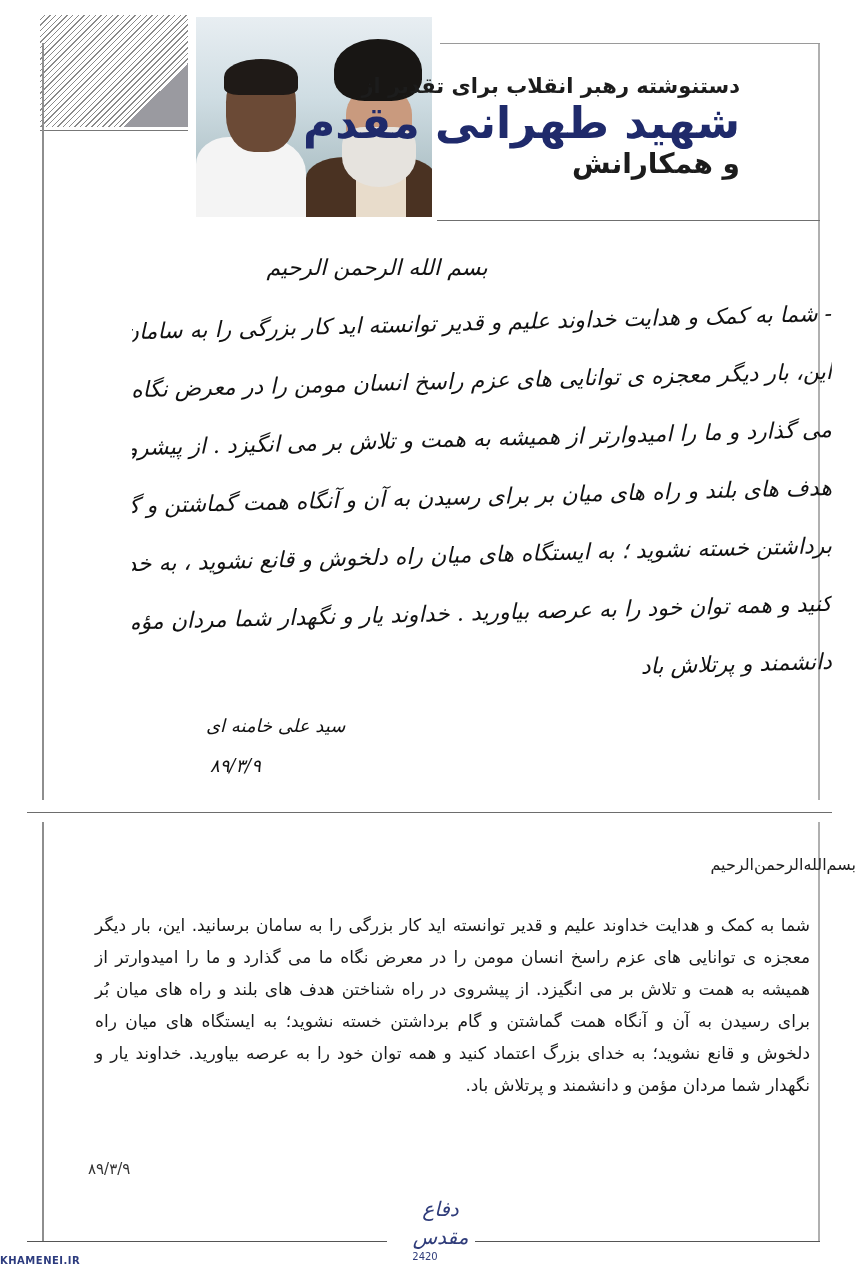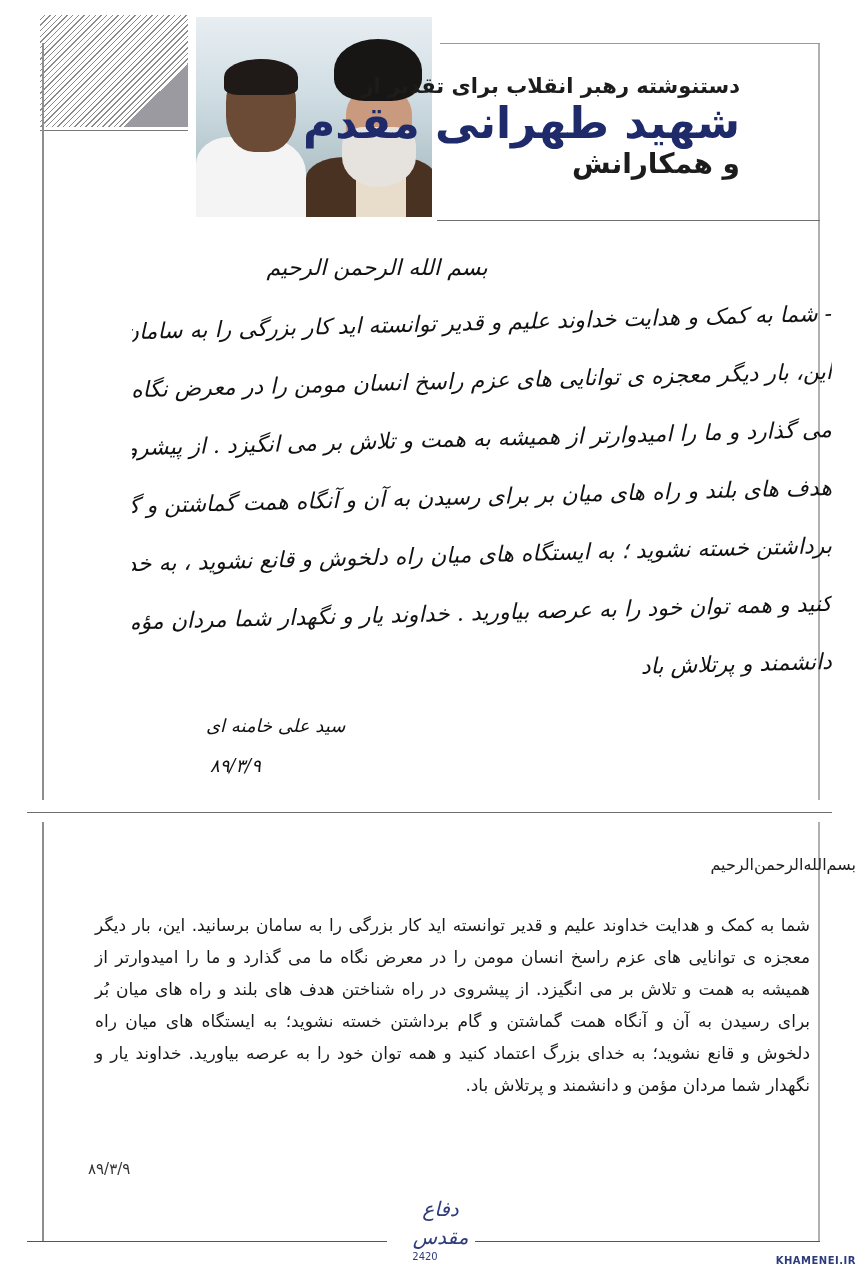--- a/index.html
+++ b/index.html
@@ -57,21 +57,21 @@
   .bismillah { position: absolute; left: 0; width: 856px; top: 855px; text-align: right; font-size: 16px; color: #222; direction: rtl; }
   .body-text {
     position: absolute; left: 95px; top: 900px; width: 715px; direction: rtl; text-align: justify;
     text-align-last: right; font-size: 17px; line-height: 32px; color: #1a1a1a; margin-top: 9px;
   }
   .date { position: absolute; left: 88px; top: 1160px; font-size: 15px; color: #333; }
 
   .logo { position: absolute; left: 375px; top: 1195px; width: 100px; height: 50px; text-align: center; }
   .logo .calli { font-family: "DejaVu Serif", serif; font-style: italic; font-size: 20px; color: #2f3c7a; line-height: 28px; margin-left: 31px; }
   .logo .calli-sub { font-size: 10px; color: #2f3c7a; }
-  .site { position: absolute; left: 0; width: 856px; top: 1255px; text-align: right; font-size: 10px; font-weight: bold; color: #2c3b7e; letter-spacing: 0.5px; }
+  .site { position: absolute; left: 0; width: 856px; top: 1255px; text-align: left; font-size: 10px; font-weight: bold; color: #2c3b7e; letter-spacing: 0.5px; }
 </style>
 </head>
 <body>
 
 <div class="hatch"></div>
 <div class="hatch-tri"></div>
 <div class="hatch-line"></div>
 
 <div class="frame-top"></div>
 <div class="frame-top-line"></div>

